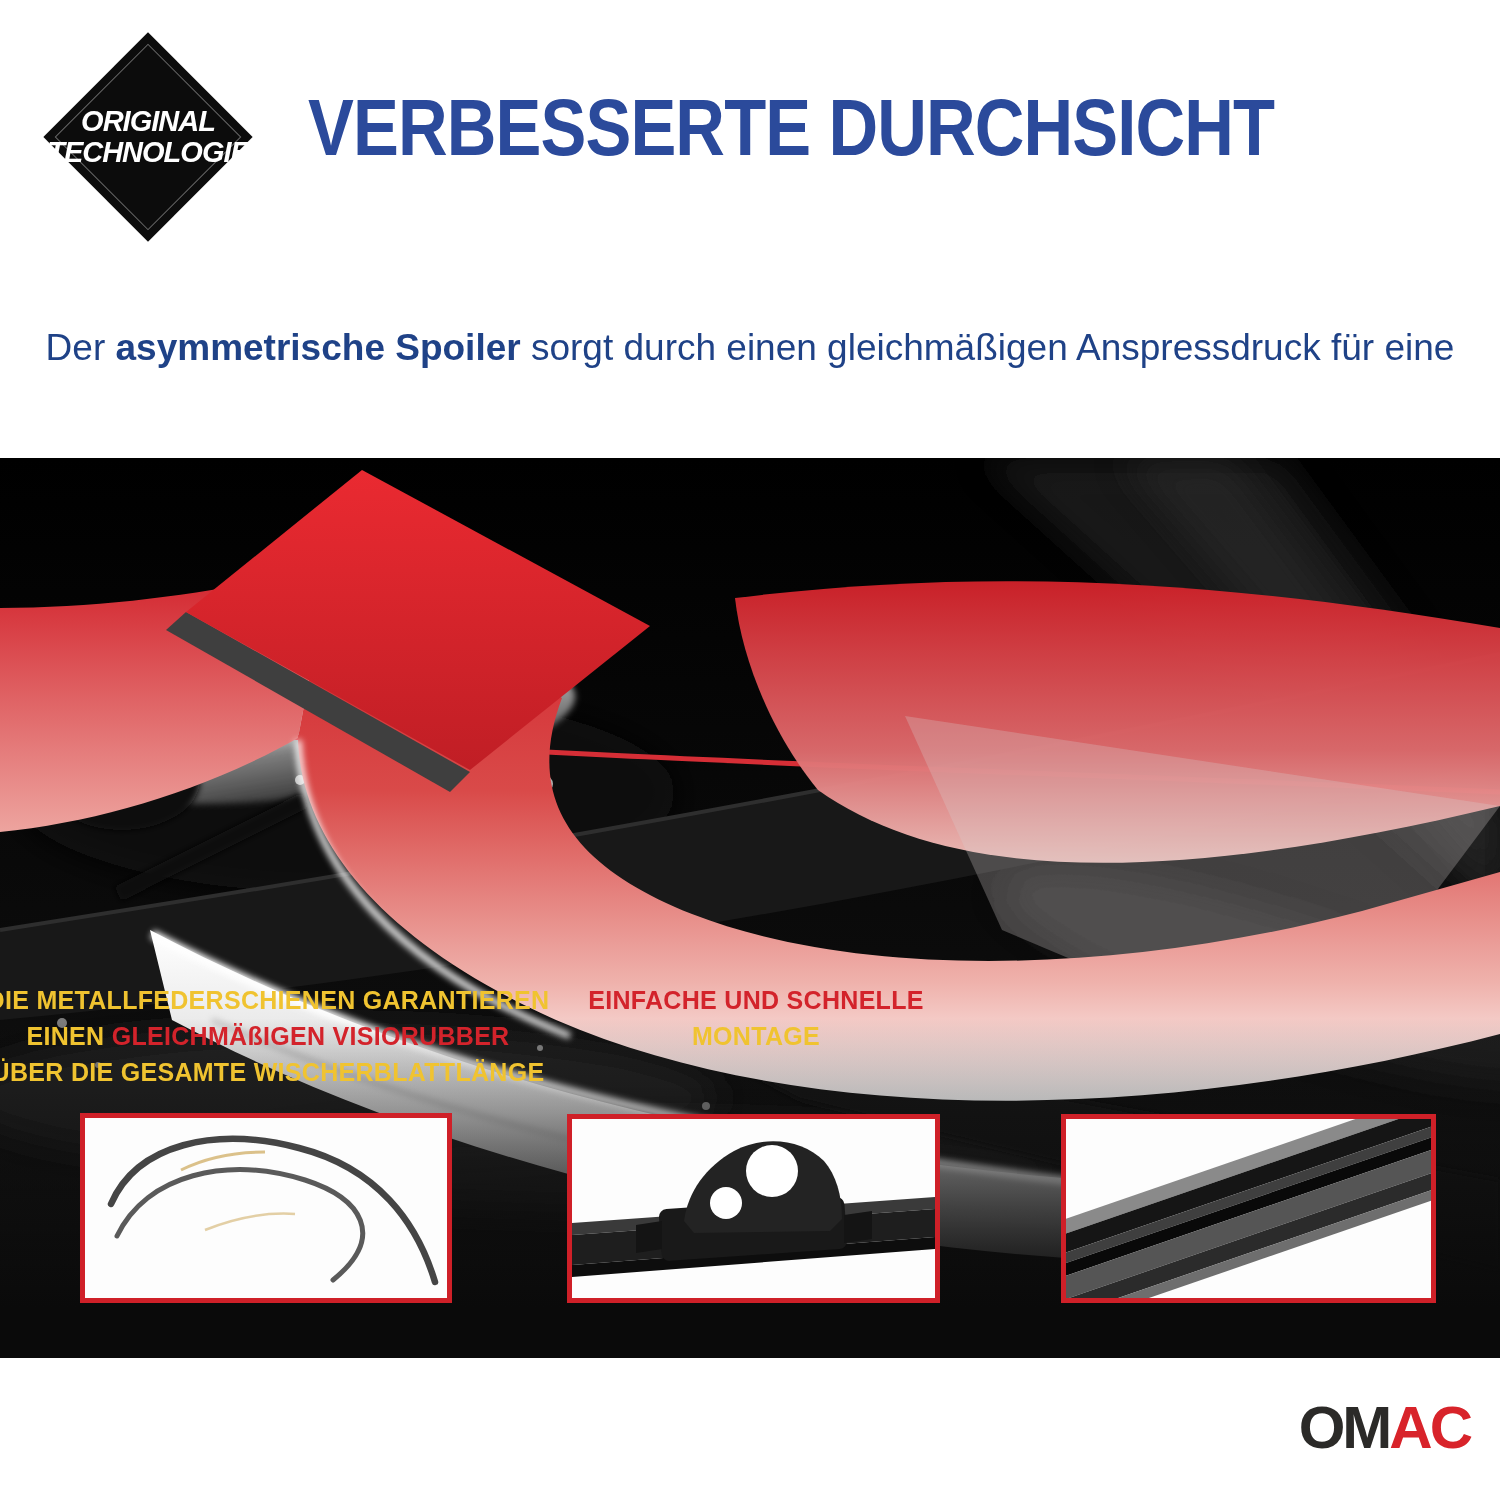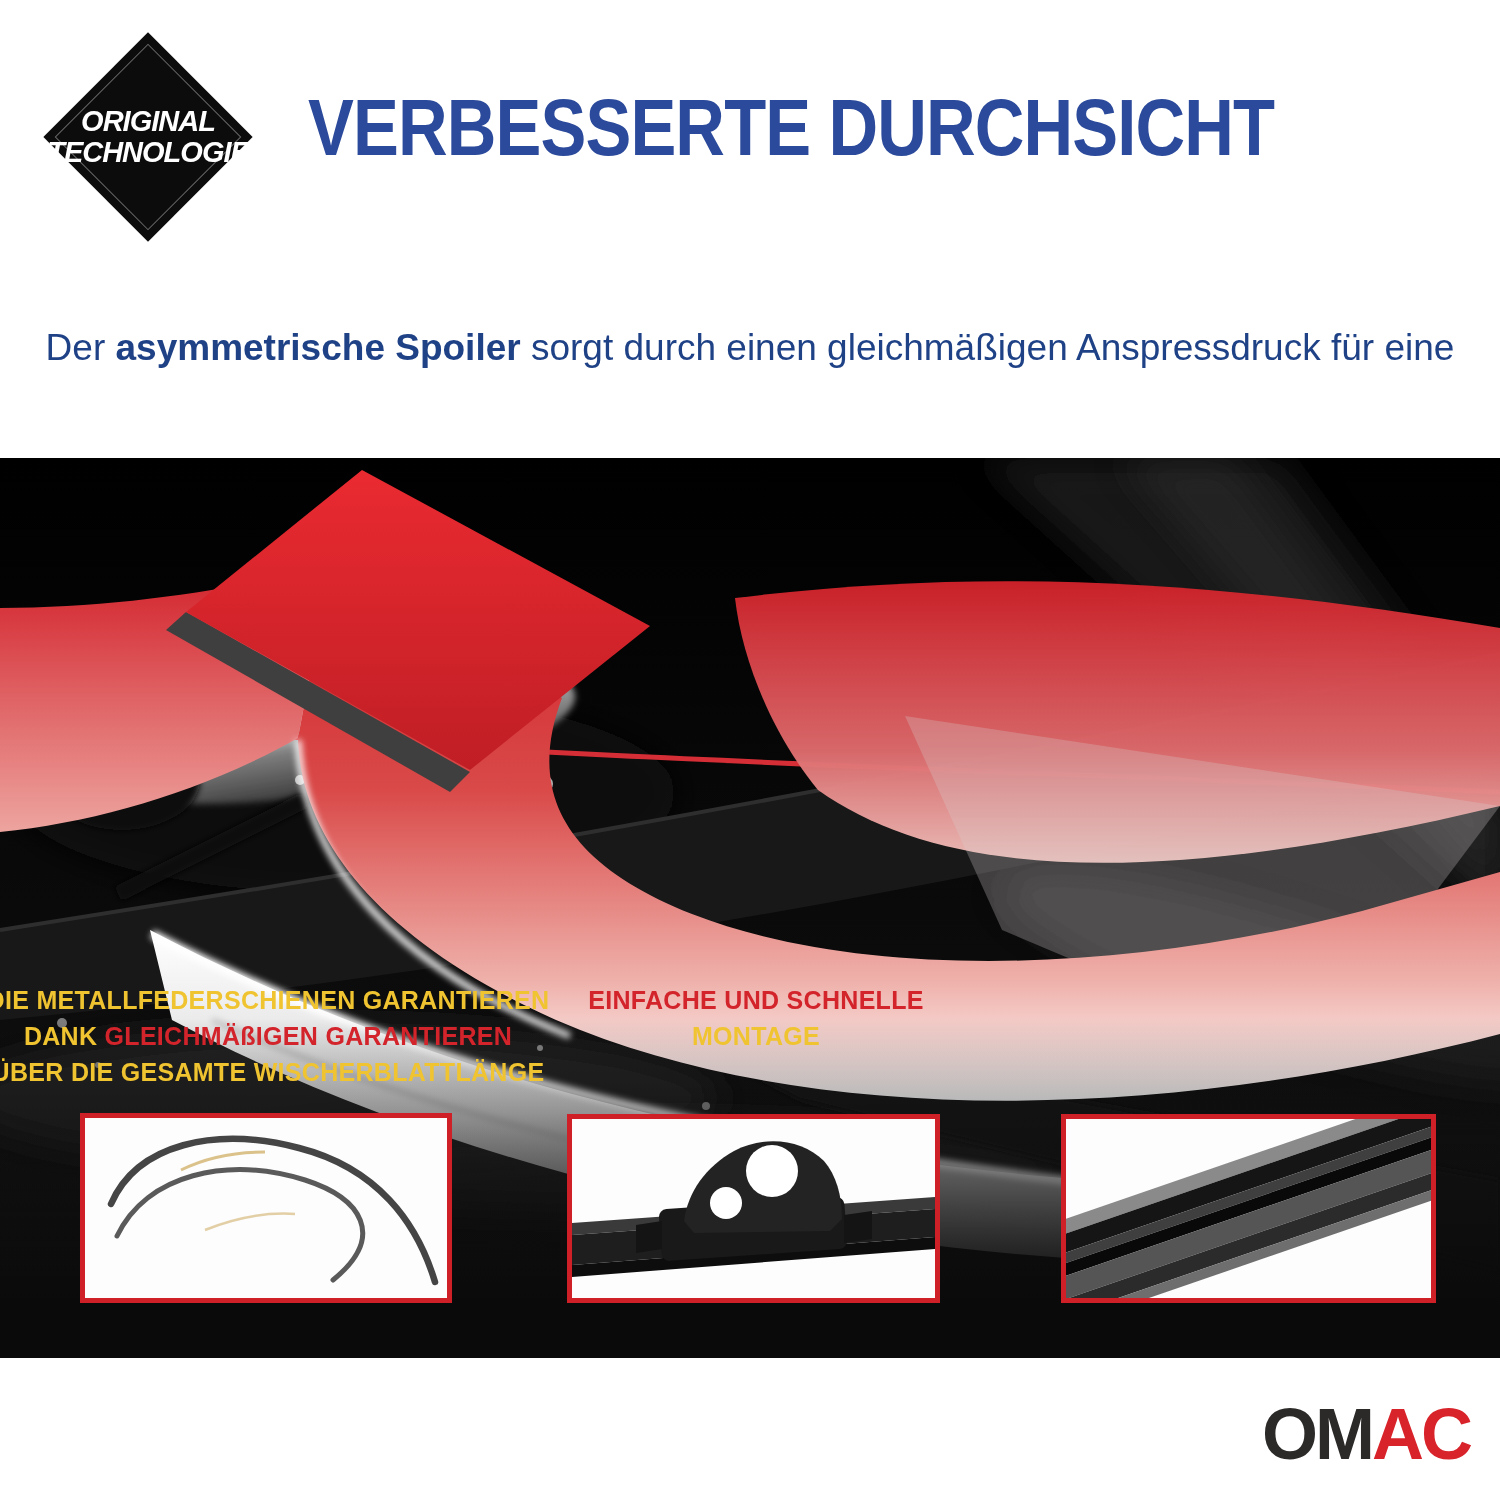--- a/index.html
+++ b/index.html
@@ -39,21 +39,21 @@
   
   .frame{position:absolute;background:#fdfdfd;border:5px solid #CF2028;box-sizing:border-box;
          overflow:hidden;}
   .frame svg{display:block;width:100%;height:100%;}
   .frame1{left:80px;top:1113px;width:372px;height:190px;}
   .frame2{left:567px;top:1114px;width:373px;height:189px;}
   .frame3{left:1061px;top:1114px;width:375px;height:189px;}
 
   
   .footer{position:absolute;left:0;top:1358px;width:1500px;height:142px;background:#ffffff;}
-  .logo{position:absolute;right:30px;top:1398px;font-size:72px;font-weight:bold;
+  .logo{position:absolute;right:30px;top:1398px;font-size:60px;font-weight:bold;
         letter-spacing:-3px;line-height:1;white-space:nowrap;}
   .logo .om{color:#2B2A28;} .logo .ac{color:#D8232A;}
 </style>
 </head>
 <body>
 
 <div class="page">
 
   <div class="badge">
     <div class="badge-inner">
@@ -176,21 +176,21 @@
         <path d="M 152,476 C 432,620 742,697 1342,752" stroke="#ffffff" stroke-width="9" fill="none" opacity="0.95" filter="url(#b3)"></path>
         <path d="M 212,562 C 482,682 822,747 1232,784" stroke="#a8a8a8" stroke-width="5" fill="none" opacity="0.6" filter="url(#b3)"></path>
       </g>
 
       <rect x="0" y="560" width="1500" height="340" fill="url(#gFade)"></rect>
     </svg>
   </div>
 
   <div class="caption cap1">
     <div class="yellow">DIE METALLFEDERSCHIENEN GARANTIEREN</div>
-    <div><span class="yellow">DANK </span><span class="red">GLEICHMÄßIGEN GARANTIEREN</span></div>
+    <div><span class="yellow">EINEN </span><span class="red">GLEICHMÄßIGEN VISIORUBBER</span></div>
     <div class="yellow">ÜBER DIE GESAMTE WISCHERBLATTLÄNGE</div>
   </div>
 
   <div class="caption cap2">
     <div class="red">EINFACHE UND SCHNELLE</div>
     <div class="yellow">MONTAGE</div>
   </div>
 
 
   <div class="frame frame1">

